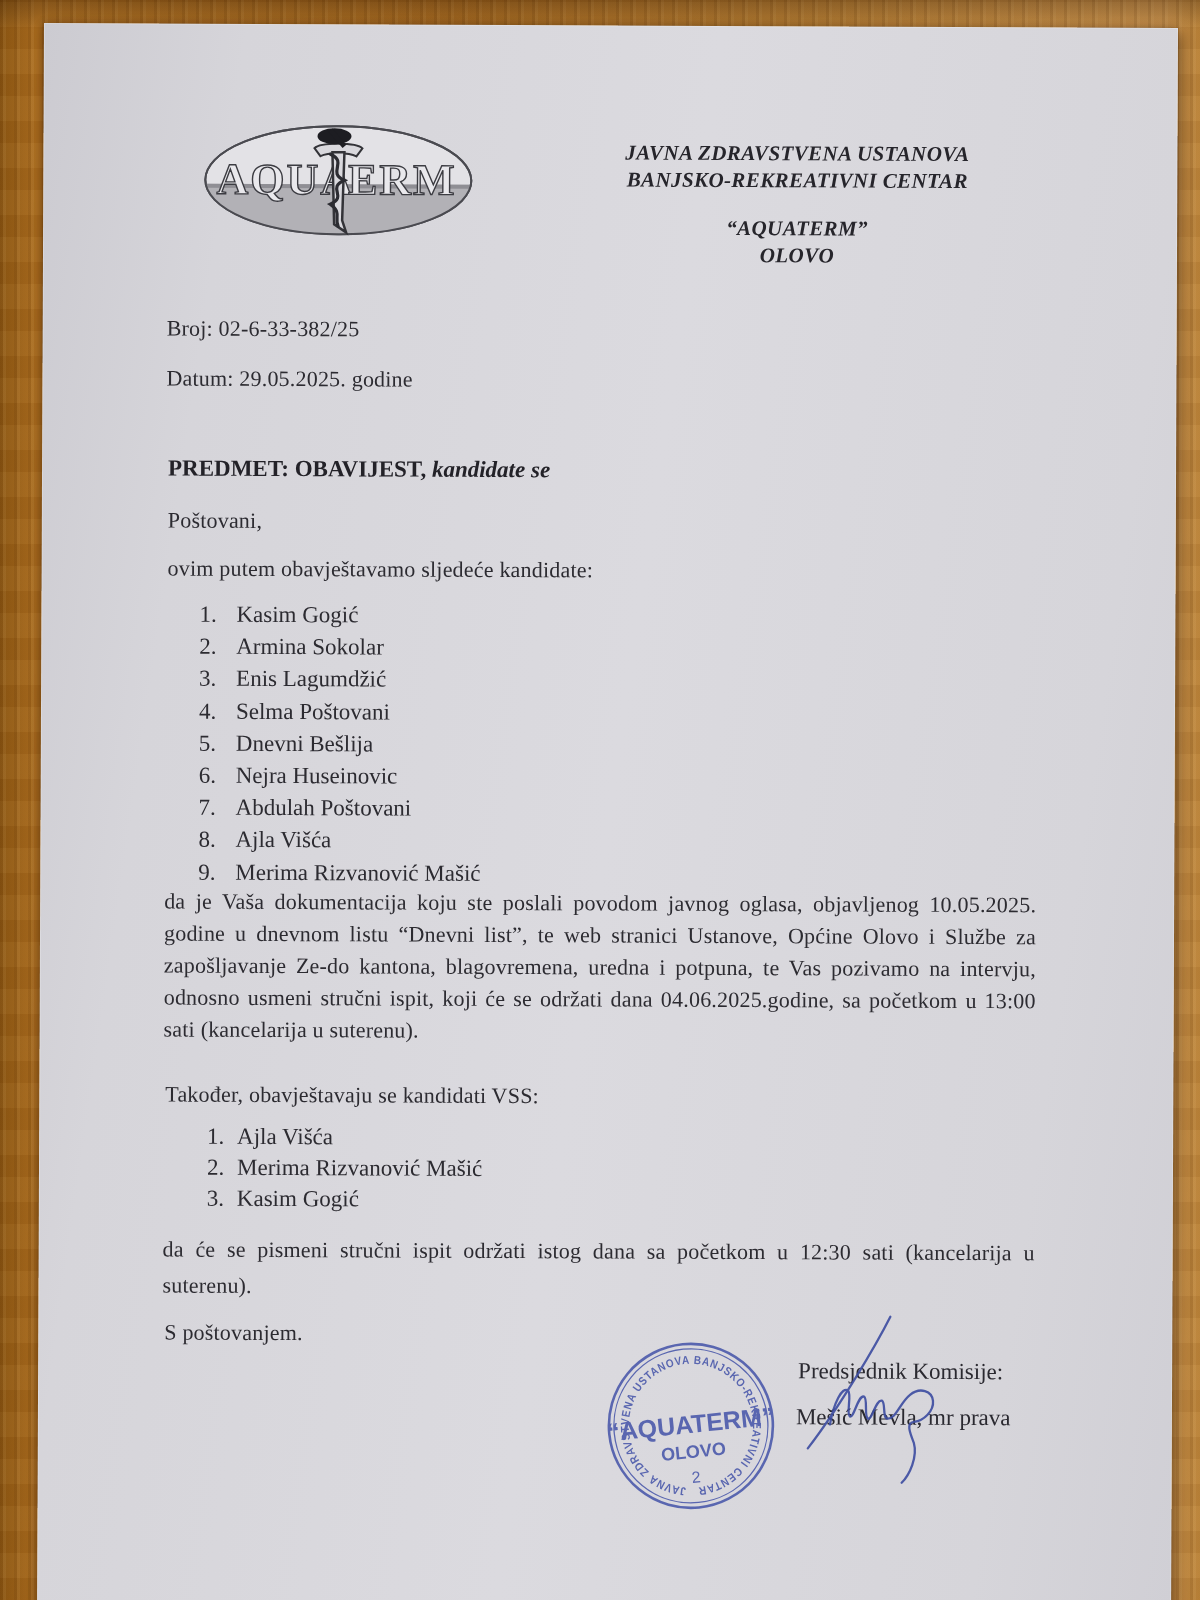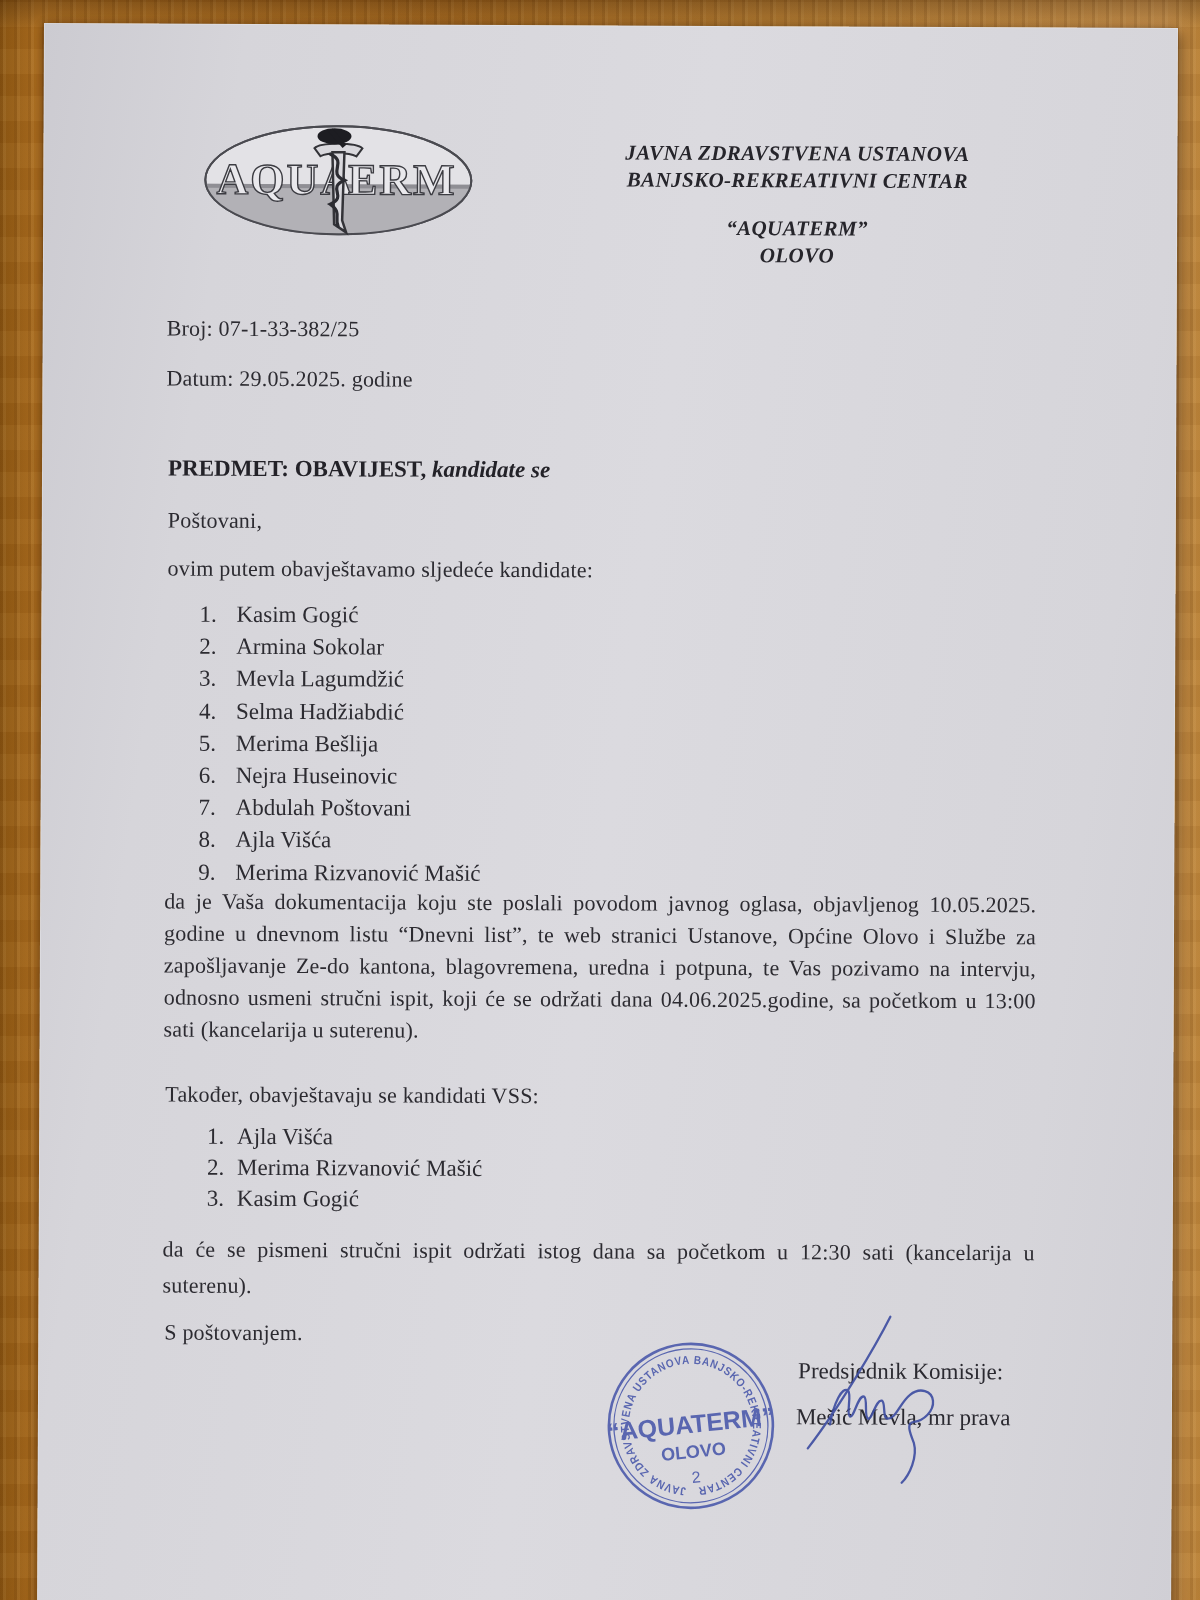--- a/index.html
+++ b/index.html
@@ -68,21 +68,21 @@
   </svg>
 
   <div class="abs head-org" style="left:434px;top:114px;">
     <div>JAVNA ZDRAVSTVENA USTANOVA</div>
     <div>BANJSKO-REKREATIVNI CENTAR</div>
     <div class="head-gap"></div>
     <div>“AQUATERM”</div>
     <div>OLOVO</div>
   </div>
 
-  <div class="abs body-text" style="left:124px;top:292px;">Broj: 07-1-33-382/25</div>
+  <div class="abs body-text" style="left:124px;top:292px;">Broj: 02-6-33-382/25</div>
   <div class="abs body-text" style="left:124px;top:342px;">Datum: 29.05.2025. godine</div>
 
   <div class="abs subject" style="left:126px;top:432px;">
     <span>PREDMET: OBAVIJEST,</span>
     <span class="it">kandidate se</span>
   </div>
 
   <div class="abs body-text" style="left:126px;top:484px;">Poštovani,</div>
   <div class="abs body-text" style="left:126px;top:532px;">ovim putem obavještavamo sljedeće kandidate:</div>
 
@@ -93,31 +93,31 @@
         <span>Kasim Gogić</span>
       </div>
 
       <div class="li">
         <span class="num">2.</span>
         <span>Armina Sokolar</span>
       </div>
 
       <div class="li">
         <span class="num">3.</span>
-        <span>Mevla Lagumdžić</span>
+        <span>Enis Lagumdžić</span>
       </div>
 
       <div class="li">
         <span class="num">4.</span>
-        <span>Selma Hadžiabdić</span>
+        <span>Selma Poštovani</span>
       </div>
 
       <div class="li">
         <span class="num">5.</span>
-        <span>Merima Bešlija</span>
+        <span>Dnevni Bešlija</span>
       </div>
 
       <div class="li">
         <span class="num">6.</span>
         <span>Nejra Huseinovic</span>
       </div>
 
       <div class="li">
         <span class="num">7.</span>
         <span>Abdulah Poštovani</span>

